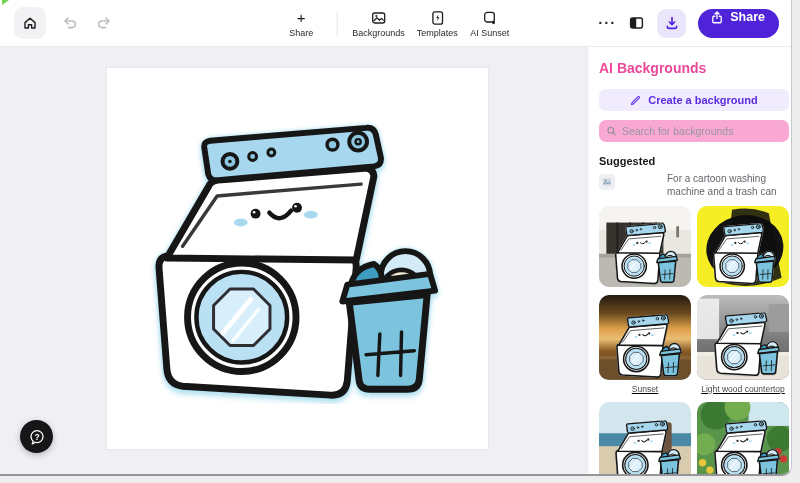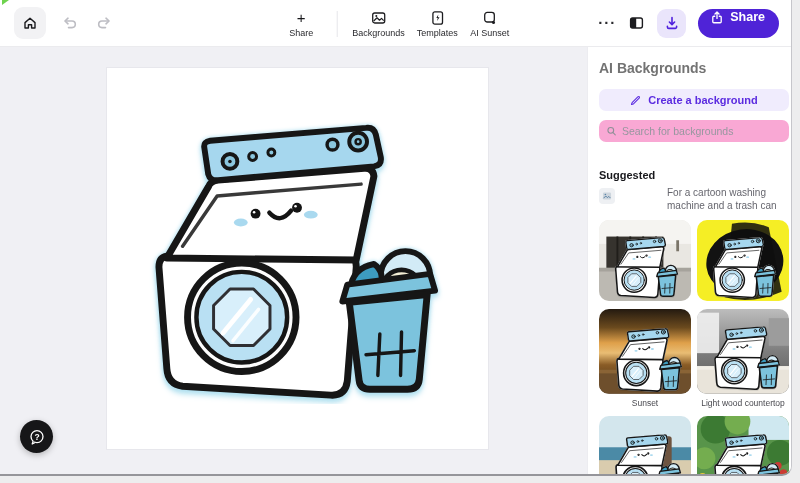--- a/index.html
+++ b/index.html
@@ -68,42 +68,42 @@
     position:absolute; left:20px; top:420px; width:33px; height:33px; border-radius:50%;
     background:#161618; border:none; display:flex; align-items:center; justify-content:center;
     cursor:pointer; z-index:20; box-shadow:0 2px 6px rgba(0,0,0,.25);
   }
 
   
   .panel {
     position:absolute; left:587px; top:47px; width:205px; height:429px; background:#fff;
     border-left:1px solid #ececf0; padding:13px 4px 0 11px; overflow:hidden;
   }
-  .panel-title { font-size:14px; font-weight:700; color:#737373; margin-bottom:13px; }
+  .panel-title { font-size:14px; font-weight:700; color:#ec4899; margin-bottom:13px; }
   .create-btn {
     width:190px; height:22px; border:none; border-radius:7px; background:#f0ecfd;
     display:flex; align-items:center; justify-content:center; gap:6px;
     color:#5b2be0; font-size:11px; font-weight:600; font-family:"Liberation Sans",sans-serif; cursor:pointer;
   }
   .search-box {
     margin-top:9px; width:190px; height:22px; border-radius:7px; background:#f9a8d4;
     display:flex; align-items:center; padding:0 7px; gap:5px;
   }
   .search-box input {
     border:none; background:transparent; outline:none; width:100%;
     font-size:10.5px; color:#3a3a40; font-family:"Liberation Sans",sans-serif;
   }
   .search-box input::placeholder { color:#97979f; }
 
-  .section-header { font-size:11px; font-weight:700; color:#18181c; margin-top:27px; }
+  .section-header { font-size:11px; font-weight:700; color:#18181c; margin-top:13px; }
   .prompt-row { display:flex; gap:6px; margin-top:6px; width:190px; align-items:flex-start; }
   .prompt-icon { flex:0 0 16px; width:16px; height:16px; border-radius:4px; background:#eef0f3; display:flex; align-items:center; justify-content:center; margin-top:1px; }
   .prompt-text { font-size:10px; line-height:12.5px; color:#66666e;margin-left:46px; }
 
-  .thumb-row { display:flex; gap:6px; margin-top:8px; }
+  .thumb-row { display:flex; gap:6px; margin-top:8px;text-decoration:underline; }
   .thumb { width:92px; border:none; background:none; padding:0; cursor:pointer; display:block; }
   .thumb-img { width:92px; border-radius:10px; display:block; overflow:hidden; }
   .thumb-label { font-size:8.5px; color:#4a4a50; text-align:center; margin-top:4px; white-space:nowrap; }
 
   svg { display:block; }
 </style>
 </head>
 <body>
 
 <svg width="0" height="0" style="position:absolute">

